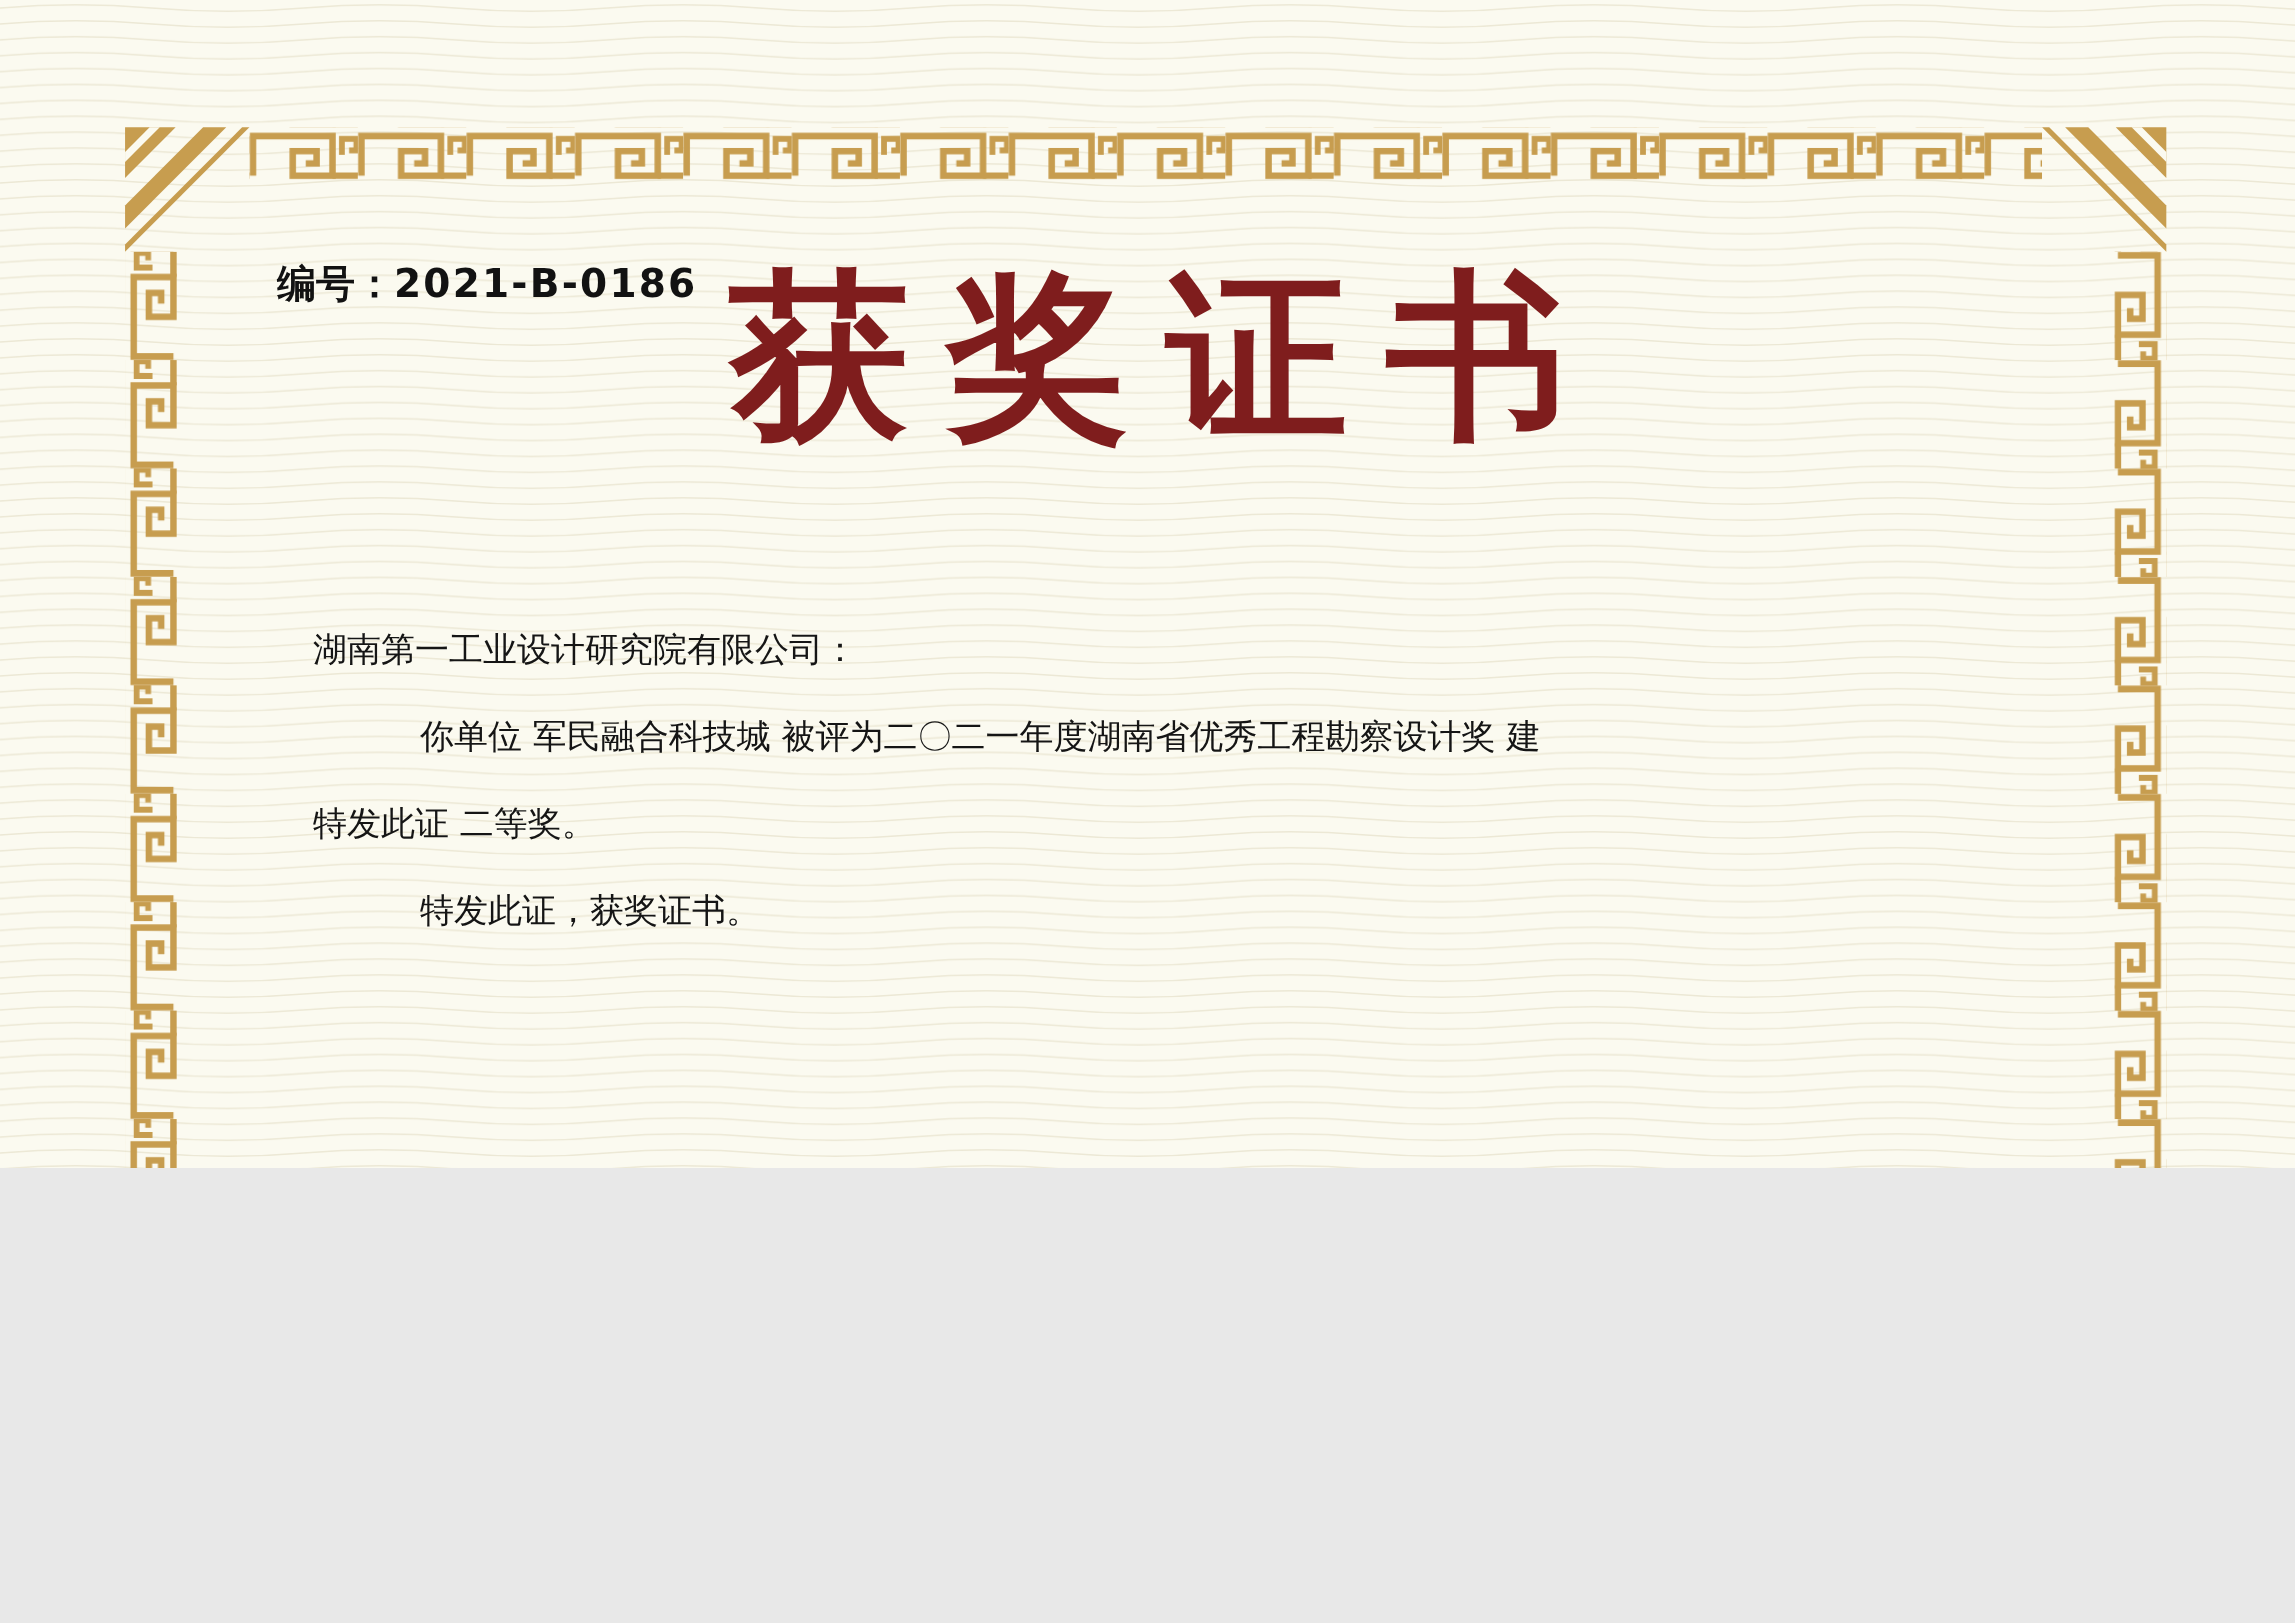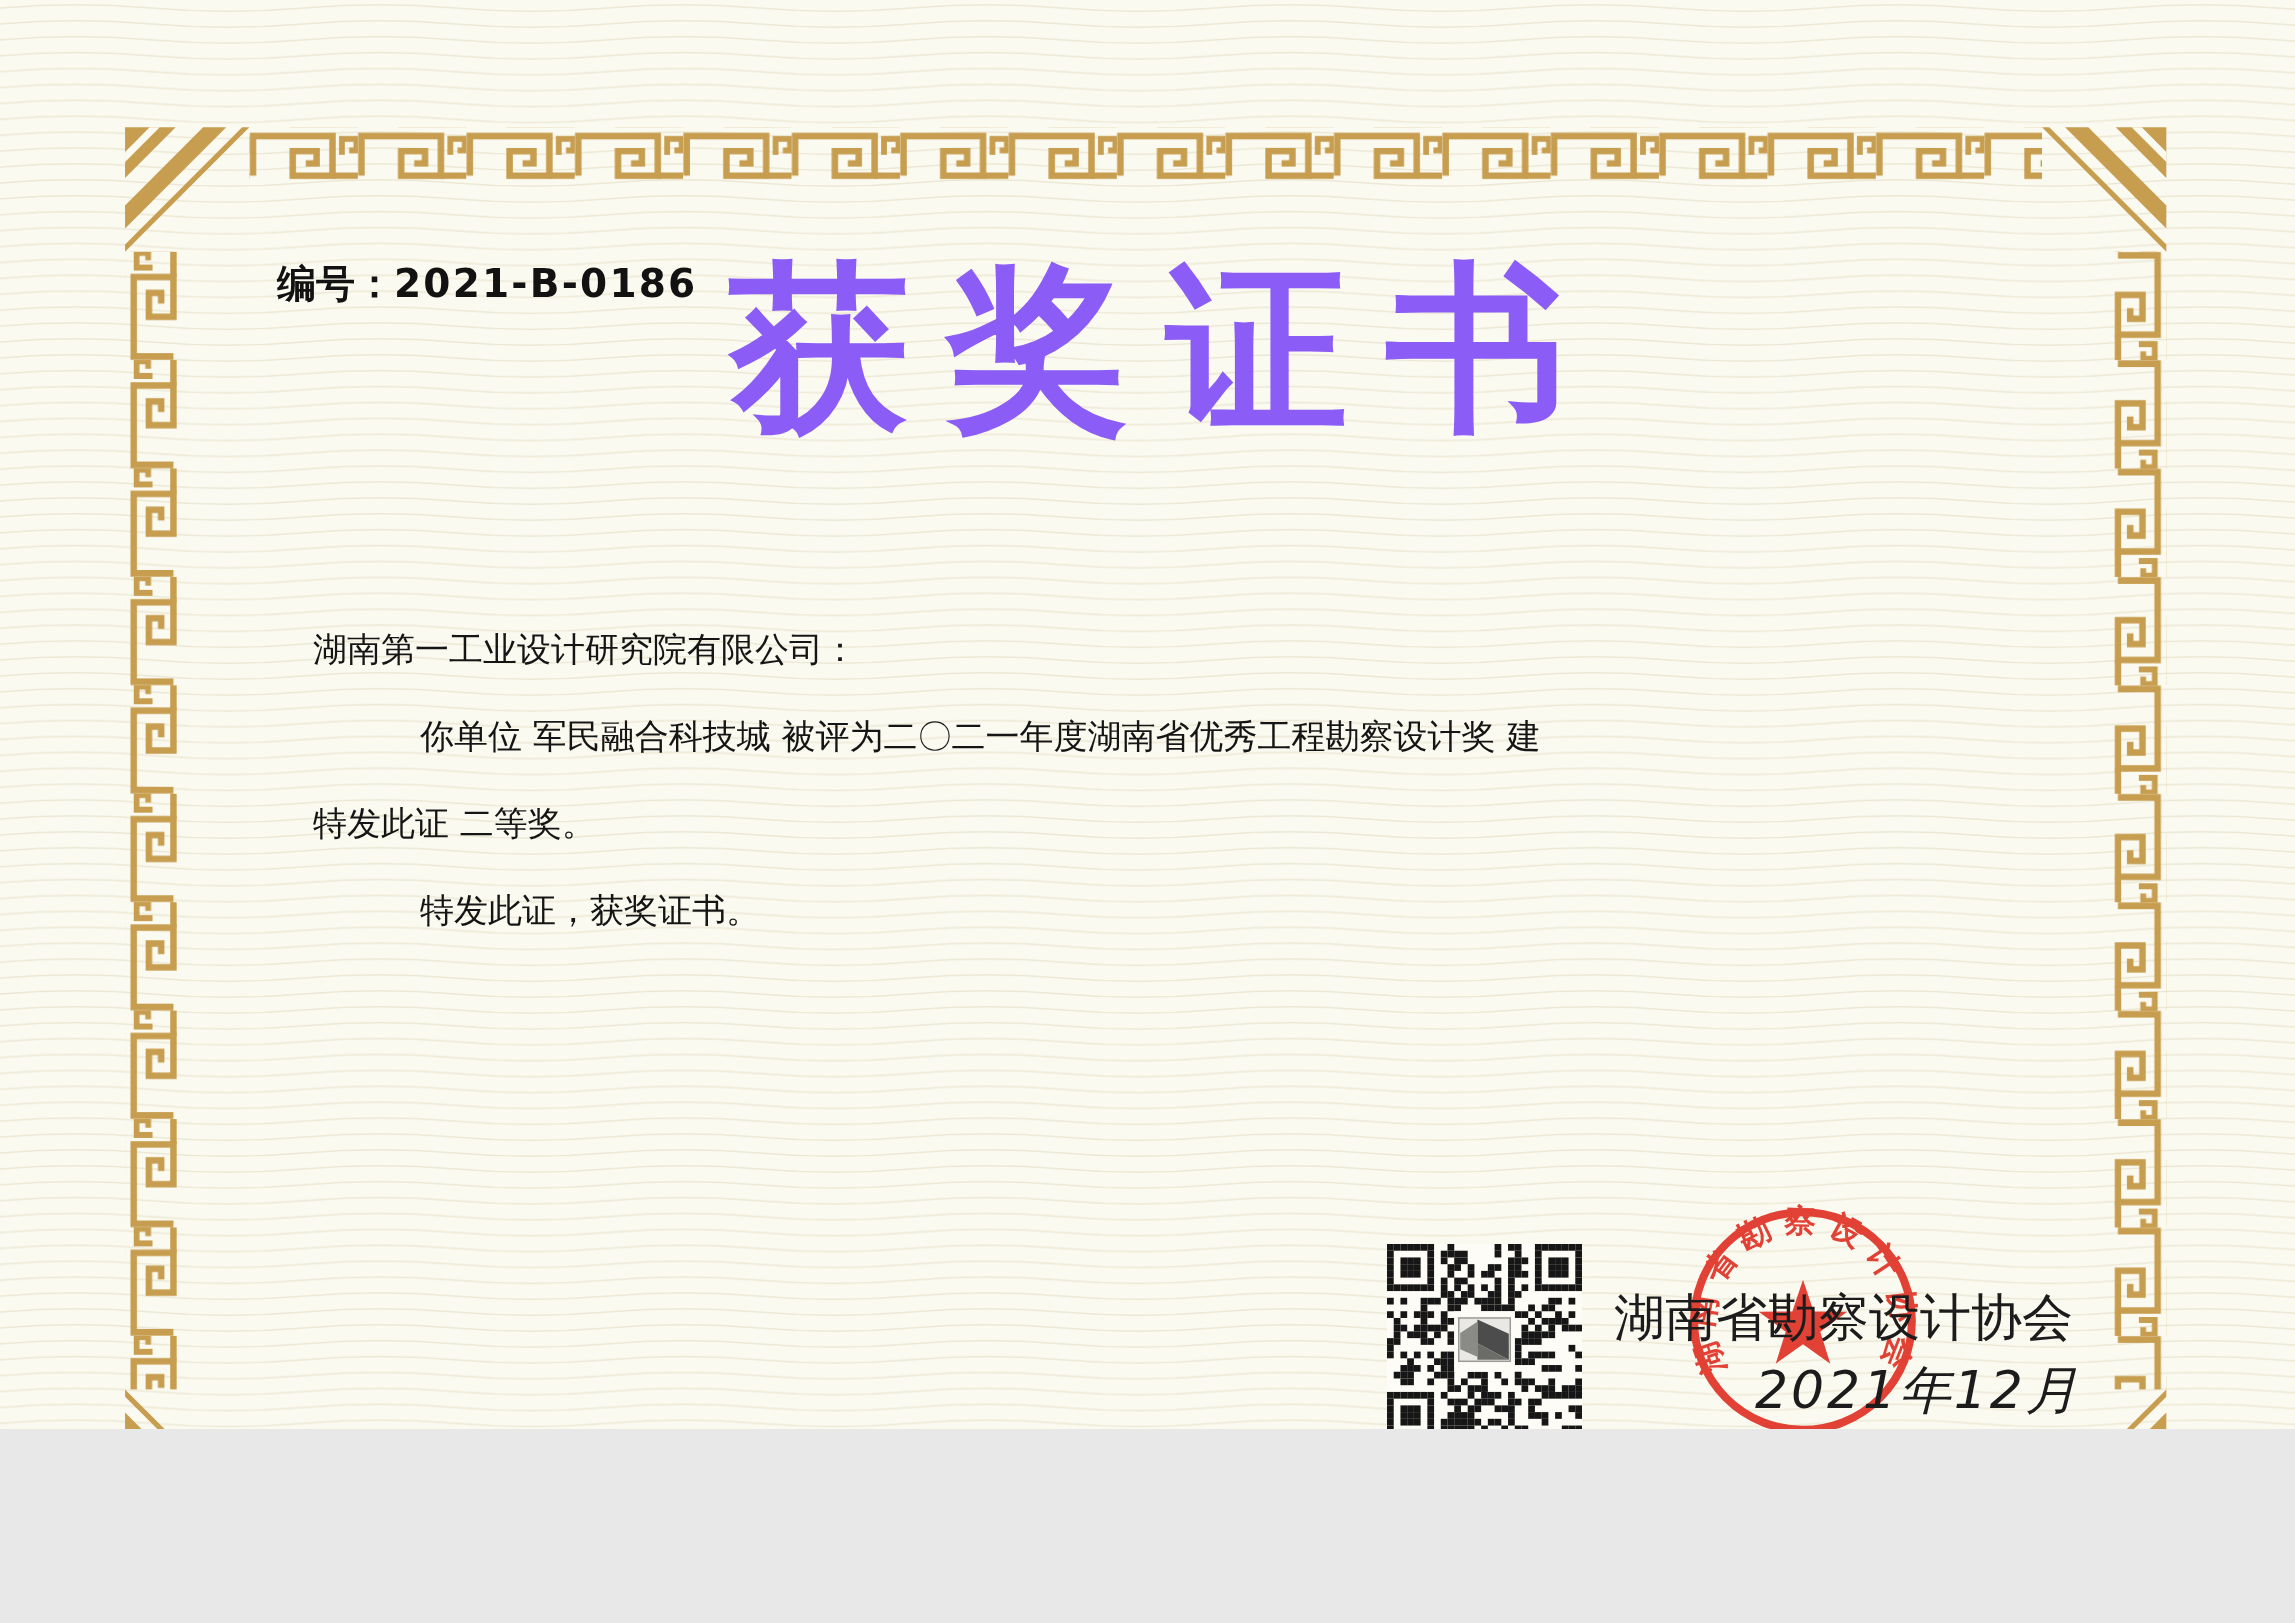--- a/index.html
+++ b/index.html
@@ -1,24 +1,24 @@
 <!DOCTYPE html>
 <html lang="zh" style="font-size:11.6px"><head>
 <meta charset="utf-8">
 <style>
   html,body{margin:0;padding:0;background:#e8e8e8;}
-  .page{position:relative;width:2295px;height:1429px;background:#FBFAF0;overflow:hidden;
+  .page{position:relative;width:2295px;height:1168px;background:#FBFAF0;overflow:hidden;
         font-family:"DejaVu Sans","Liberation Sans",sans-serif;}
   svg.deco{position:absolute;left:0;top:0;z-index:0;}
   .serial{position:absolute;left:277px;top:257px;z-index:3;font-size:39px;color:#121212;white-space:nowrap;}
   .serial .lab{font-family:"Liberation Serif","DejaVu Serif",serif;font-weight:700;}
   .serial .val{font-family:"DejaVu Sans",sans-serif;font-weight:700;letter-spacing:2.2px;}
-  .title{position:absolute;left:50%;top:248px;transform:translateX(-50%);z-index:2;
+  .title{position:absolute;left:50%;top:256px;transform:translateX(-50%);z-index:2;
          font-family:"DejaVu Serif","Liberation Serif",serif;font-weight:700;
-         font-size:181px;line-height:1.1;color:#8b5cf6;letter-spacing:38px;white-space:nowrap;margin-left:19px;}
+         font-size:181px;line-height:1.1;color:#7f1d1d;letter-spacing:38px;white-space:nowrap;margin-left:19px;}
   .body{position:absolute;left:313px;top:606px;width:1685px;z-index:2;
         font-size:34px;line-height:87px;color:#151515;}
   .body .ln{white-space:nowrap;}
   .body .indent{text-indent:107px;}
   .qr{position:absolute;left:1387px;top:1244px;width:195px;height:195px;z-index:2;}
   .seal{position:absolute;left:1676px;top:1194px;width:254px;height:254px;z-index:1;opacity:.92;}
   .issuer{position:absolute;left:1614px;top:1284px;z-index:4;font-size:51px;color:#1c1c1c;white-space:nowrap;}
   .date{position:absolute;left:1755px;top:1356px;z-index:4;font-size:52px;color:#1c1c1c;white-space:nowrap;letter-spacing:2.9px;font-style:italic;}
 </style>
 </head>

